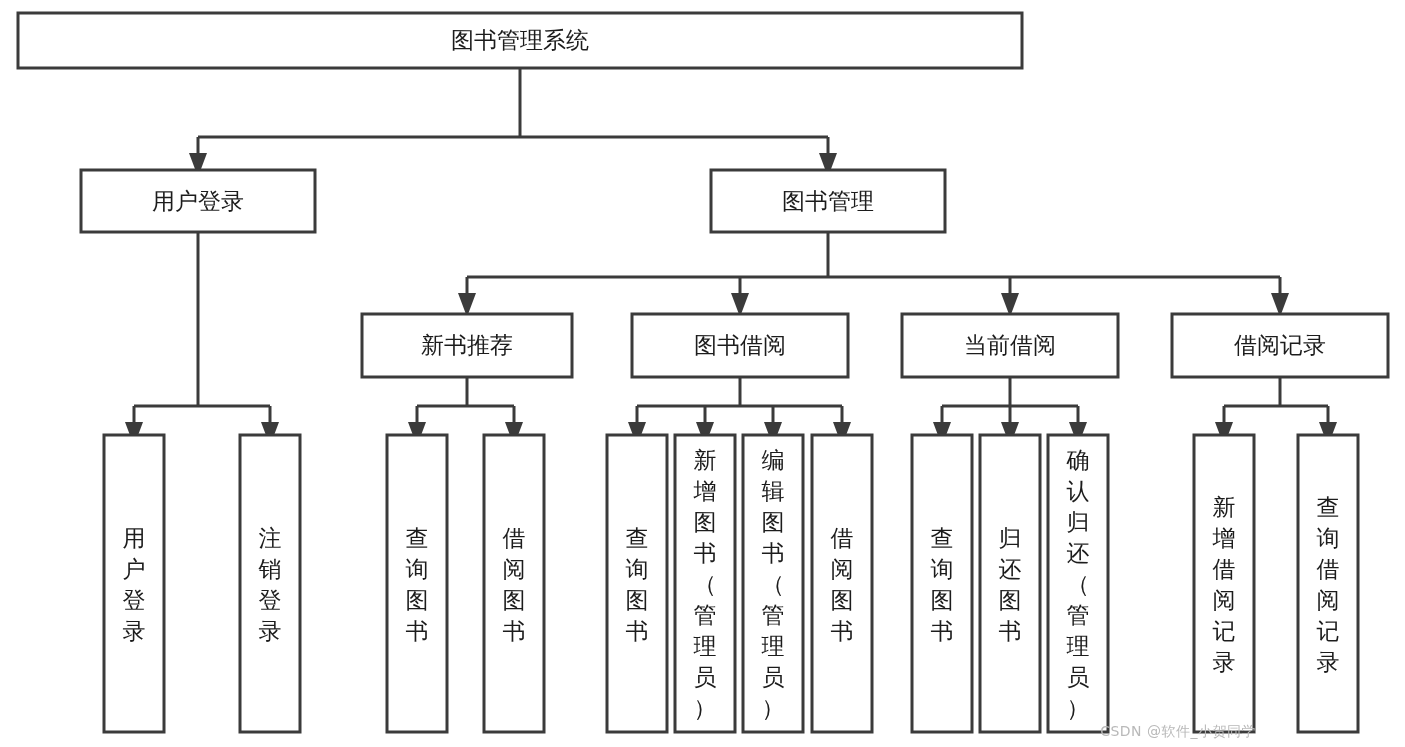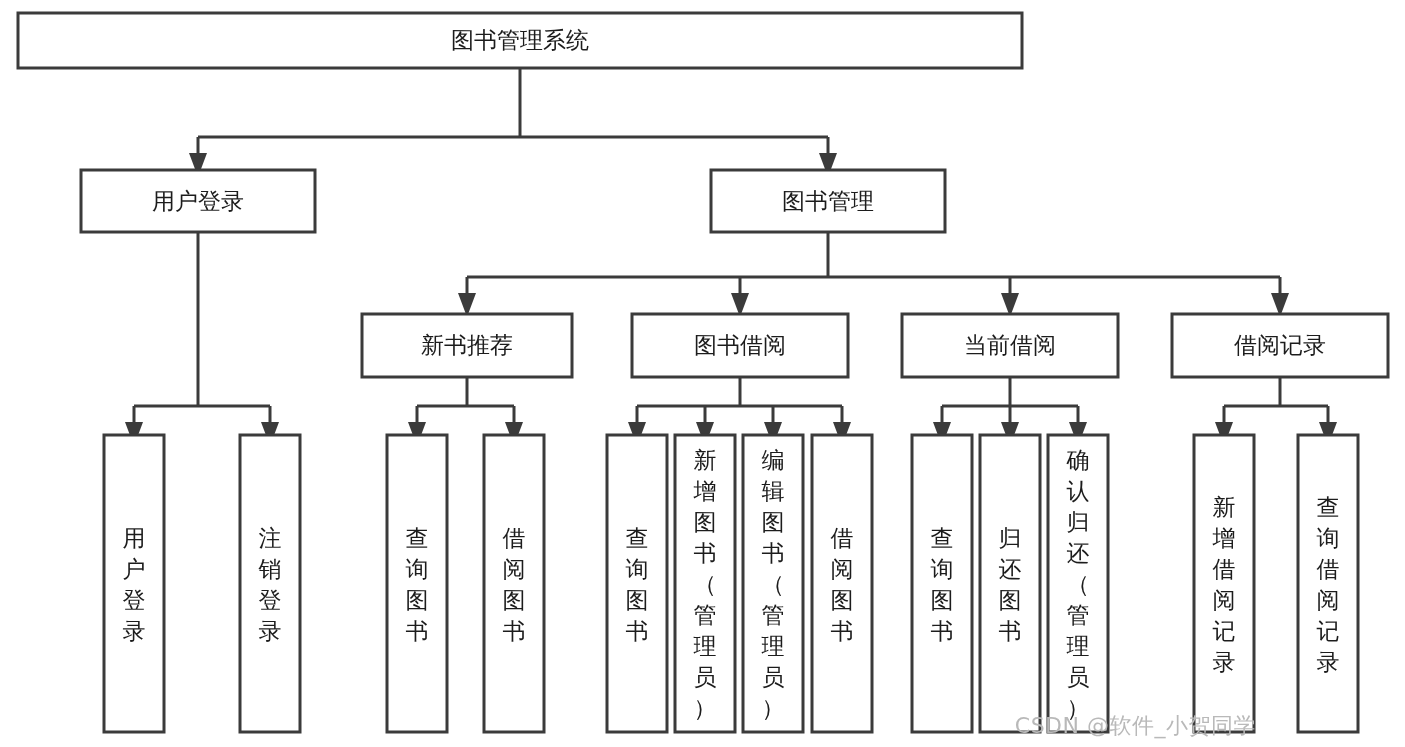--- a/index.html
+++ b/index.html
@@ -52,21 +52,21 @@
     font-family: "DejaVu Sans", "Liberation Sans", sans-serif;
     font-size: 23px;
     fill: #1c1c1c;
     text-anchor: middle;
   }
   .watermark {
     position: absolute;
     right: 14px;
     bottom: 6px;
     font-family: "DejaVu Sans", "Liberation Sans", sans-serif;
-    font-size: 22px;
+    font-size: 14px;
     color: #b9b9b9;
     white-space: nowrap;
     letter-spacing: 0.5px;
     user-select: none;
   }
 </style>
 </head>
 <body>
 
 <div id="diagram-root">

